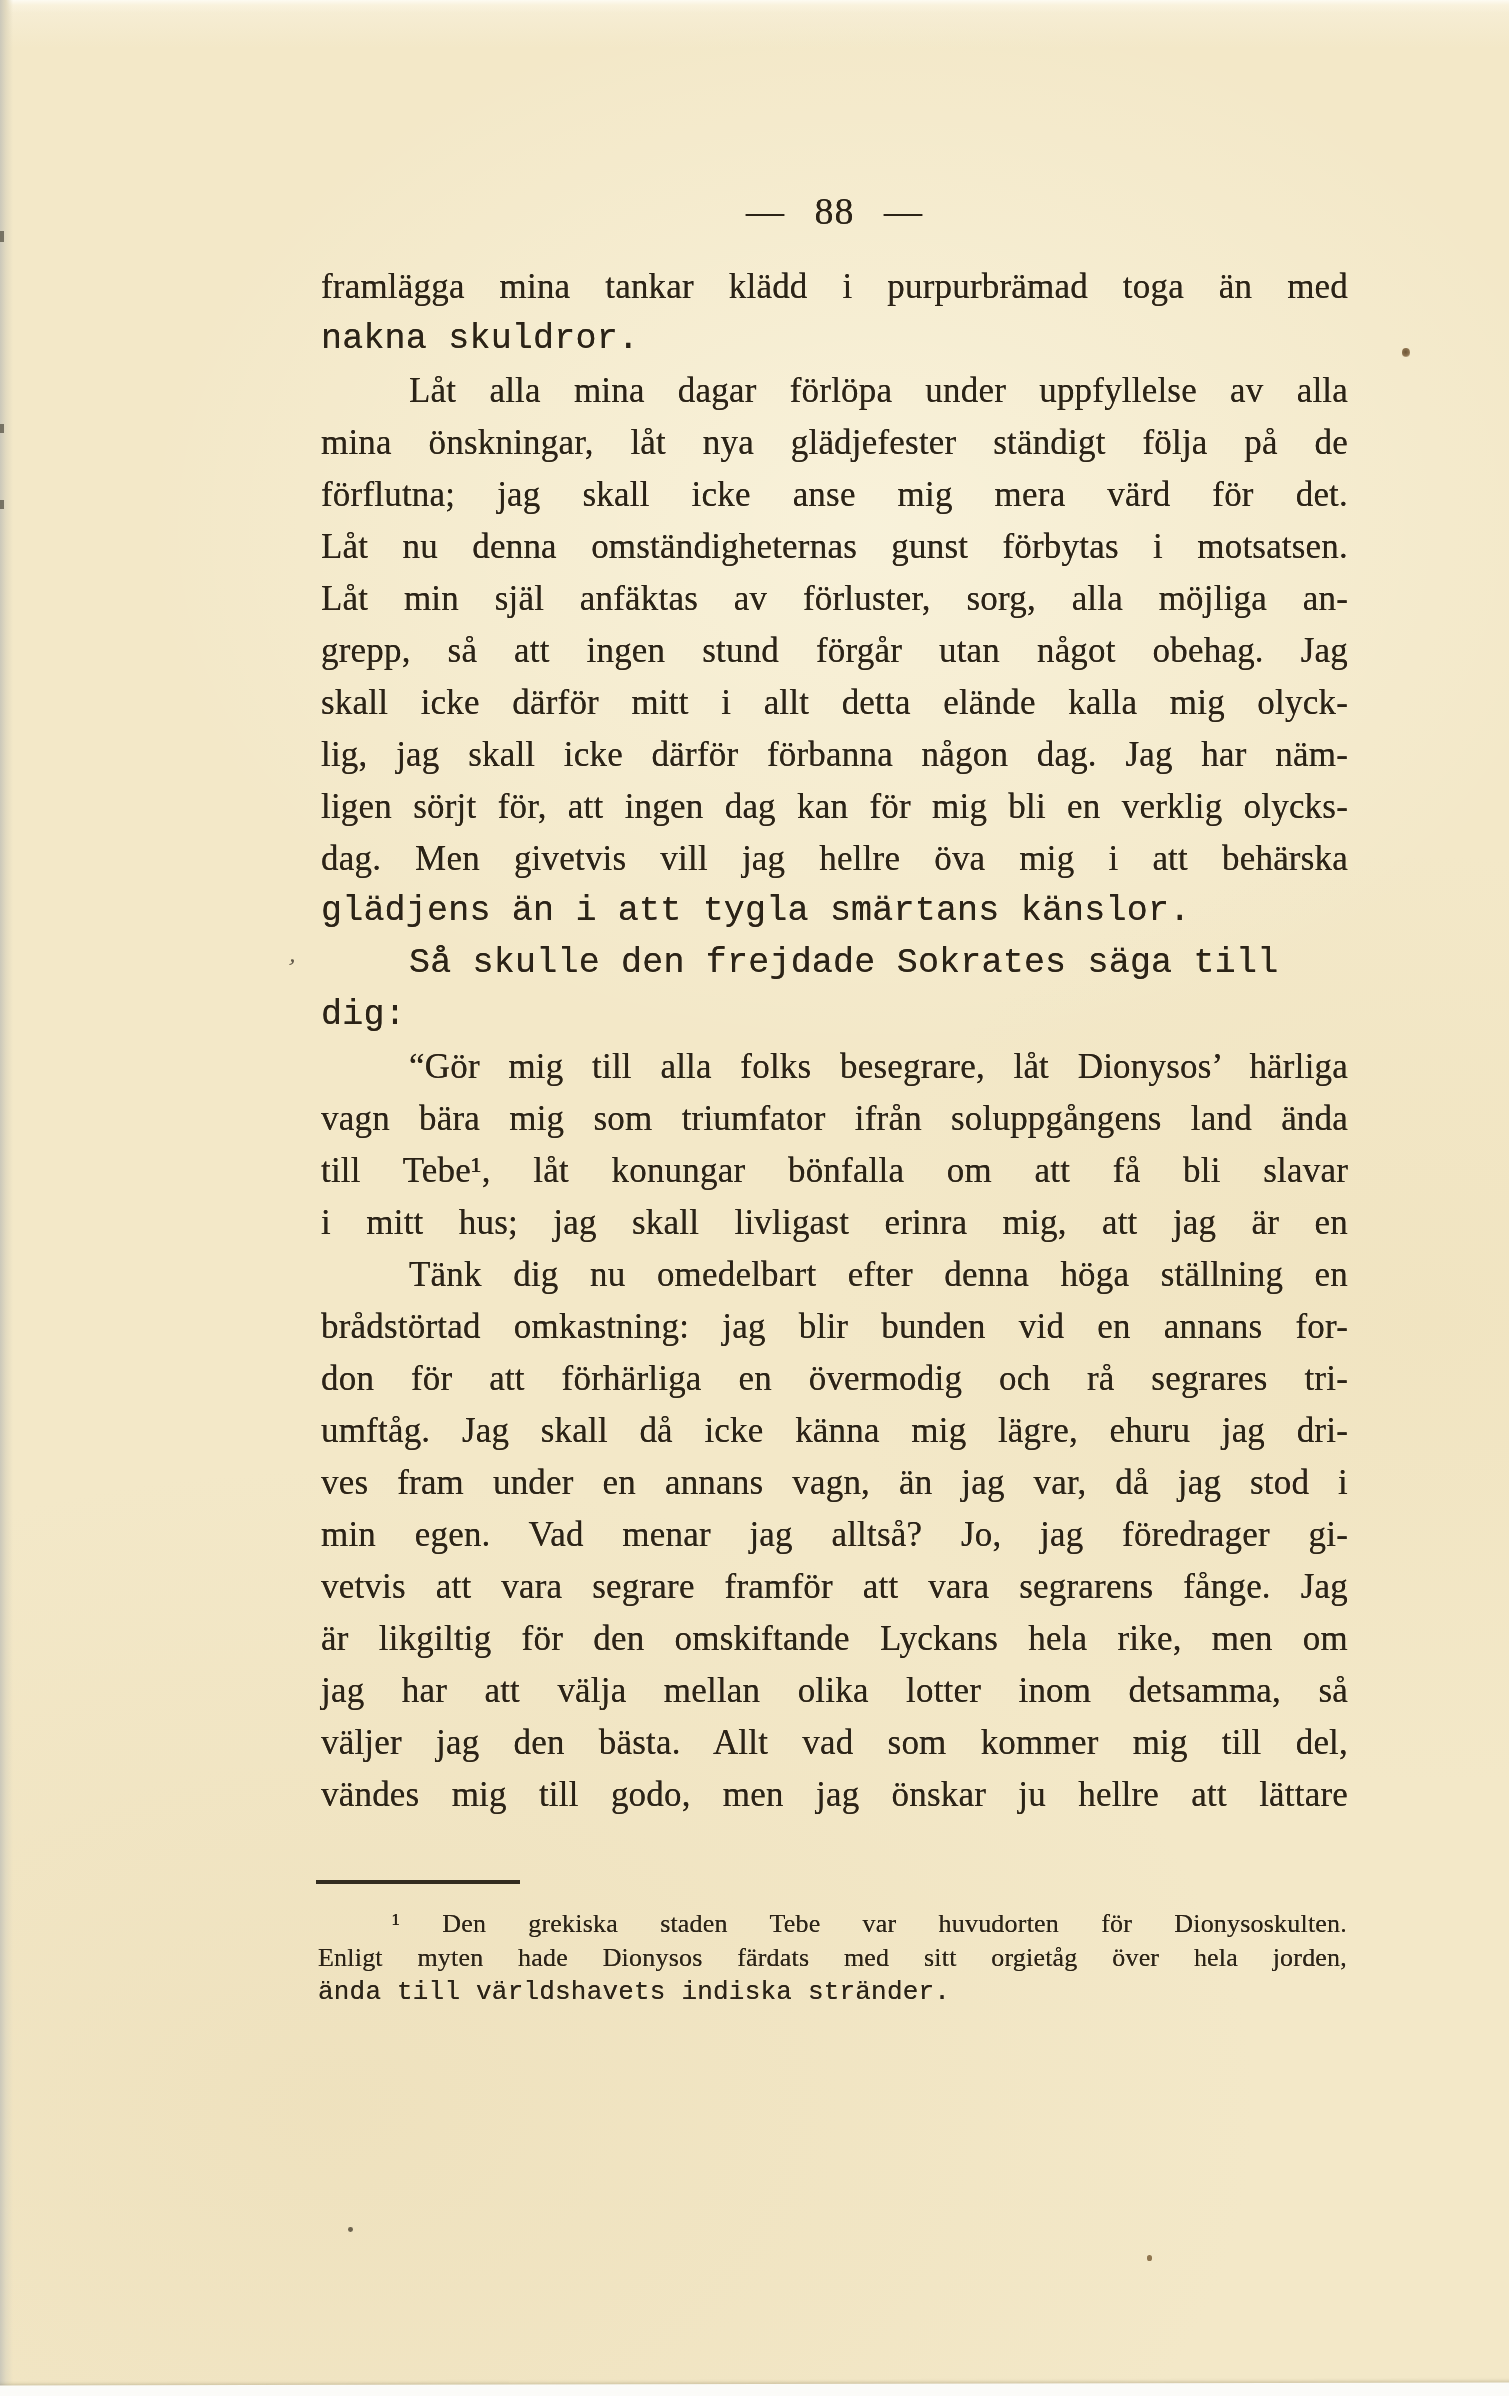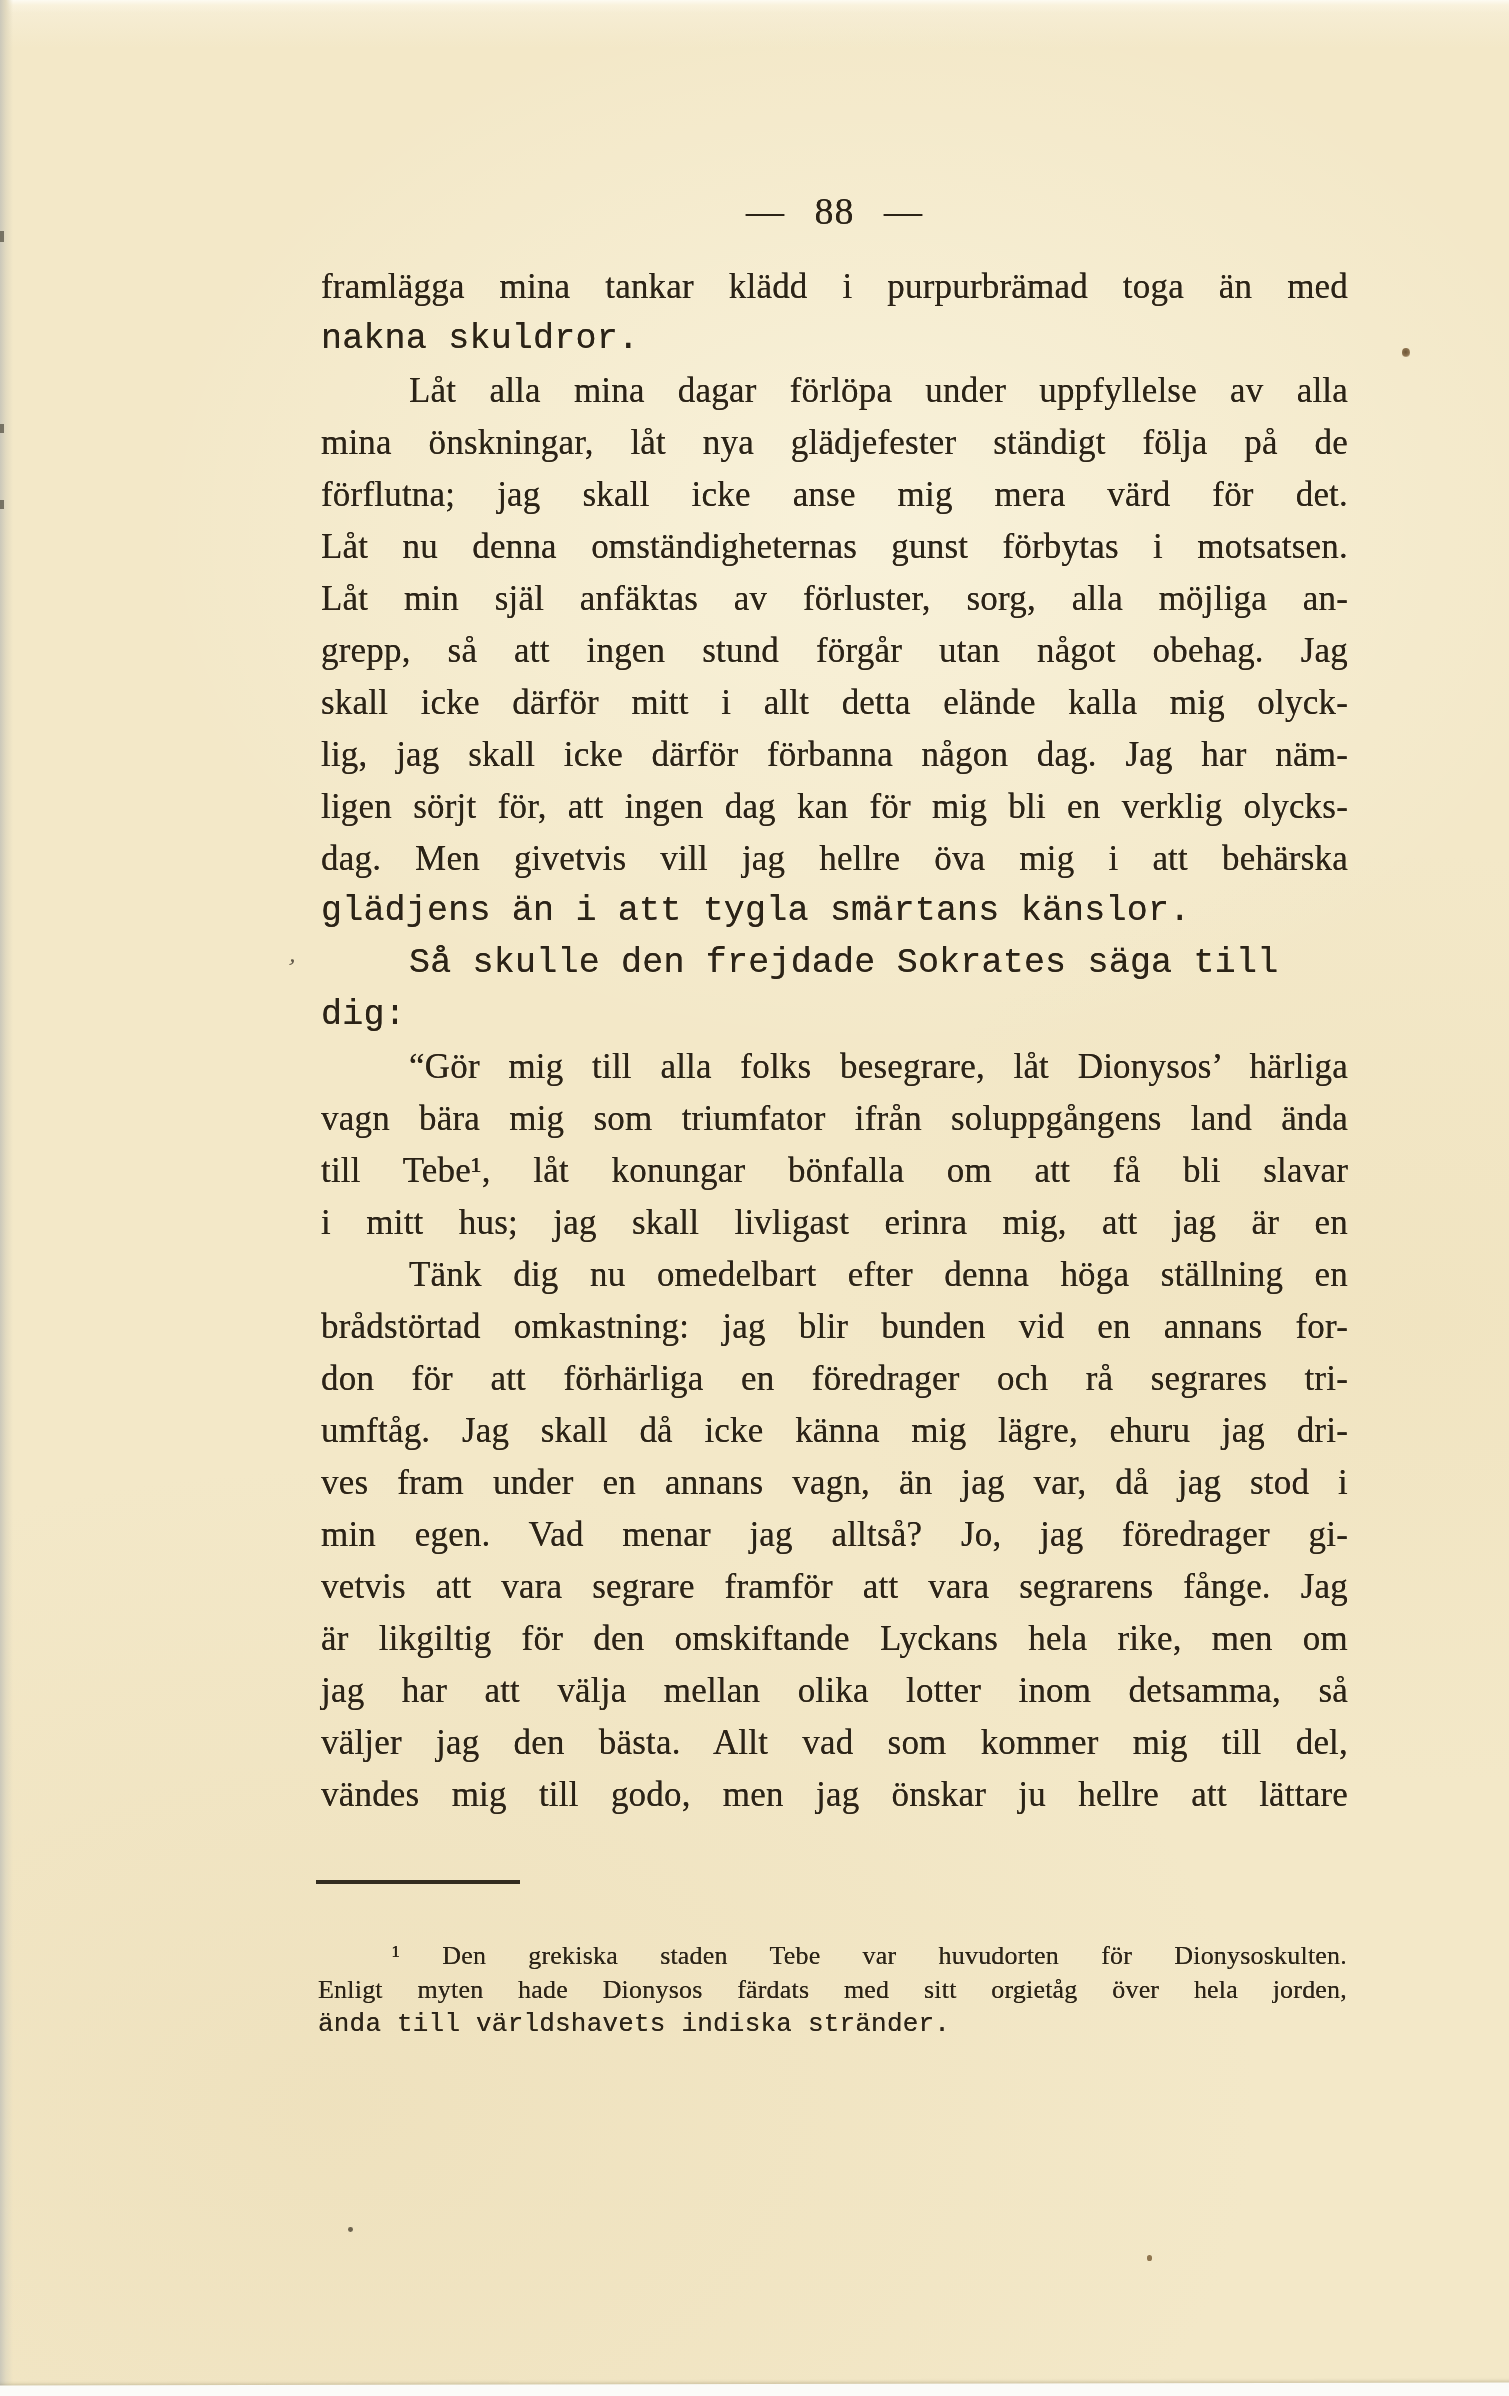--- a/index.html
+++ b/index.html
@@ -67,21 +67,20 @@
     left: 316px; top: 1880px; width: 204px; height: 3.8px;
     background: #332c1f;
   }
   .footnote {
     position: absolute;
     left: 318px; top: 1907px; width: 1029px;
     font-size: 26px;
     line-height: 34px;
     letter-spacing: 0.2px;
     text-shadow: 0 0 0.5px rgba(43,35,23,0.8);
-    margin-top: 32px;
   }
   .footnote .line.indent { text-indent: 74px; }
 
   
   .speck { position: absolute; pointer-events: none; }
   .speck-comma {
     left: 291px; top: 940px;
     font-size: 25px; color: #4a4236;
     transform: rotate(14deg);
     opacity: 0.85;
@@ -126,21 +125,21 @@
     <div class="line just">ligen sörjt för, att ingen dag kan för mig bli en verklig olycks-</div>
     <div class="line just">dag. Men givetvis vill jag hellre öva mig i att behärska</div>
     <div class="line nojust">glädjens än i att tygla smärtans känslor.</div>
     <div class="line indent nojust">Så skulle den frejdade Sokrates säga till dig:</div>
     <div class="line indent just">“Gör mig till alla folks besegrare, låt Dionysos’ härliga</div>
     <div class="line just">vagn bära mig som triumfator ifrån soluppgångens land ända</div>
     <div class="line just">till Tebe¹, låt konungar bönfalla om att få bli slavar</div>
     <div class="line just">i mitt hus; jag skall livligast erinra mig, att jag är en</div>
     <div class="line indent just">Tänk dig nu omedelbart efter denna höga ställning en</div>
     <div class="line just">brådstörtad omkastning: jag blir bunden vid en annans for-</div>
-    <div class="line just">don för att förhärliga en föredrager och rå segrares tri-</div>
+    <div class="line just">don för att förhärliga en övermodig och rå segrares tri-</div>
     <div class="line just">umftåg. Jag skall då icke känna mig lägre, ehuru jag dri-</div>
     <div class="line just">ves fram under en annans vagn, än jag var, då jag stod i</div>
     <div class="line just">min egen. Vad menar jag alltså? Jo, jag föredrager gi-</div>
     <div class="line just">vetvis att vara segrare framför att vara segrarens fånge. Jag</div>
     <div class="line just">är likgiltig för den omskiftande Lyckans hela rike, men om</div>
     <div class="line just">jag har att välja mellan olika lotter inom detsamma, så</div>
     <div class="line just">väljer jag den bästa. Allt vad som kommer mig till del,</div>
     <div class="line just">vändes mig till godo, men jag önskar ju hellre att lättare</div>
   </div>
 

